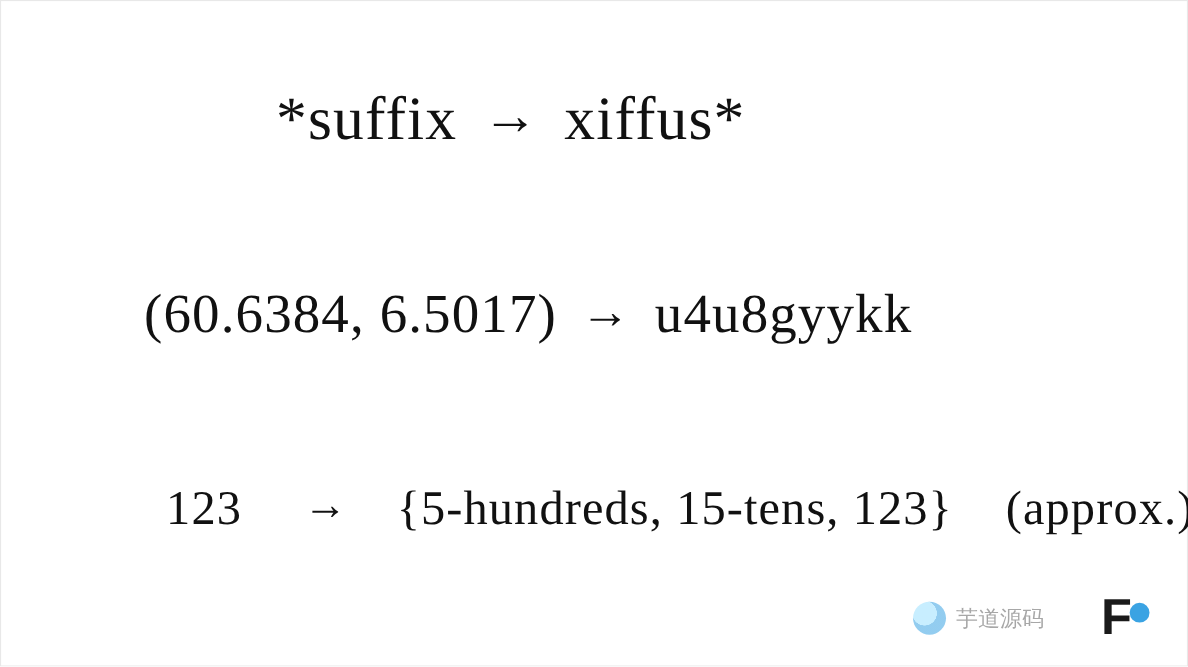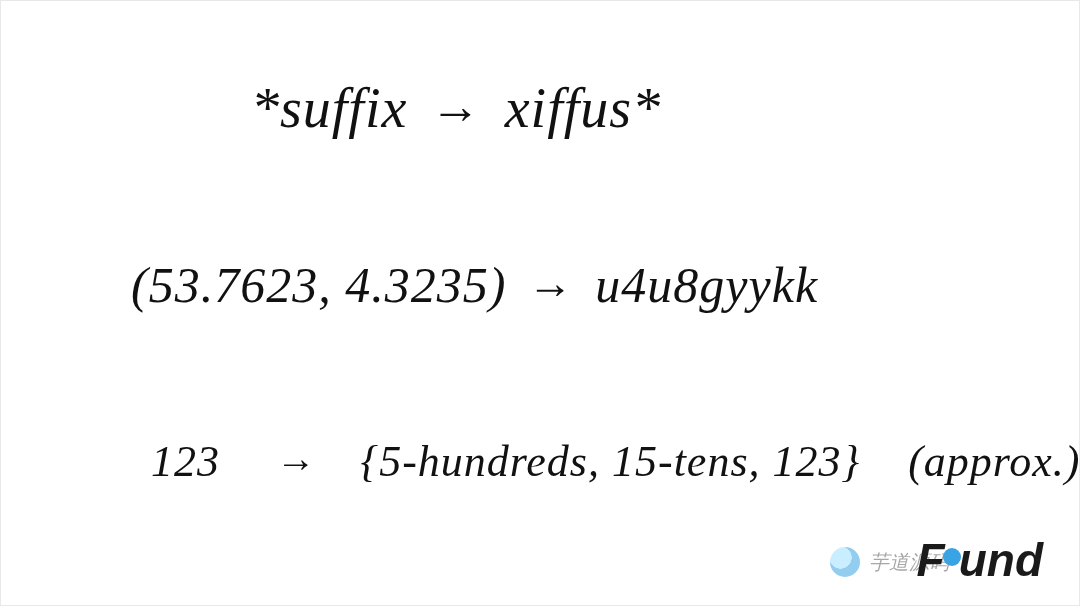--- a/index.html
+++ b/index.html
@@ -10,21 +10,20 @@
     background: #ffffff;
     overflow: hidden;
     font-family: 'Comic Sans MS', 'Segoe Script', cursive;
   }
   .canvas {
     position: relative;
     width: 1080px;
     height: 606px;
     border: 1px solid #e8e8e8;
     box-sizing: border-box;
-    font-style: italic;
   }
   .hand {
     position: absolute;
     color: #111;
     white-space: nowrap;
     letter-spacing: 1px;
   }
   .line1 { top: 75px;  left: 250px; font-size: 56px; }
   .line2 { top: 255px; left: 130px; font-size: 50px; }
   .line3 { top: 435px; left: 150px; font-size: 44px; }
@@ -71,21 +70,21 @@
 
 <div class="canvas">
 
   <div class="hand line1">
     <span>*</span><span>suffix</span>
     <span class="arrow">→</span>
     <span>xiffus</span><span>*</span>
   </div>
 
   <div class="hand line2">
-    <span>(</span><span>53.7623</span><span>, </span><span>4.3235</span><span>)</span>
+    <span>(</span><span>60.6384</span><span>, </span><span>6.5017</span><span>)</span>
     <span class="arrow">→</span>
     <span>u4u8gyykk</span>
   </div>
 
   <div class="hand line3">
     <span>123</span>
     &nbsp;&nbsp;
     <span class="arrow">→</span>
     &nbsp;
     <span>{</span><span>5-hundreds</span><span>, </span><span>15-tens</span><span>, </span><span>123</span><span>}</span>
@@ -94,16 +93,15 @@
   </div>
 
   <div class="watermark">
     <div class="wicon"></div>
     <span>芋道源码</span>
   </div>
 
   <div class="logo">
     <span class="big">F</span>
     <span class="dot"></span>
-    <span class="big">und</span>
   </div>
 
 </div>
 
 </body></html>

